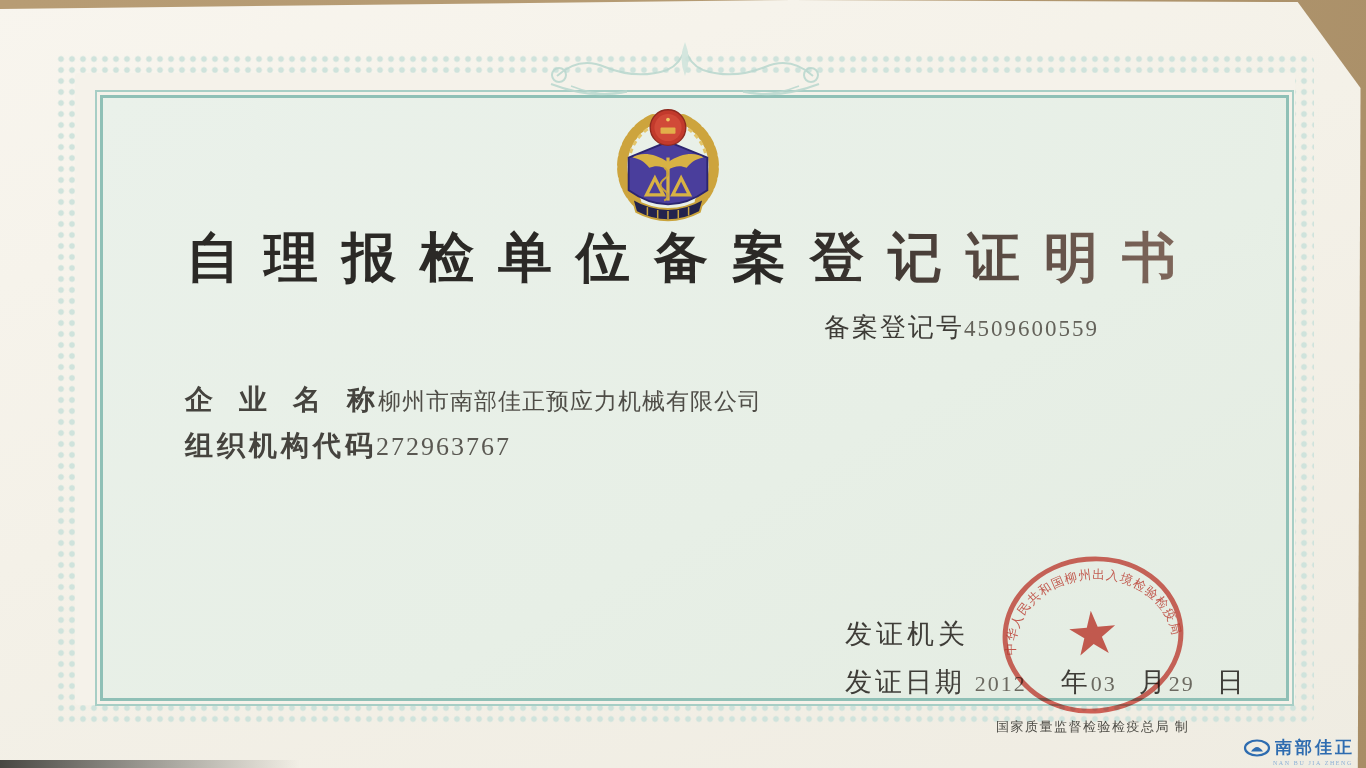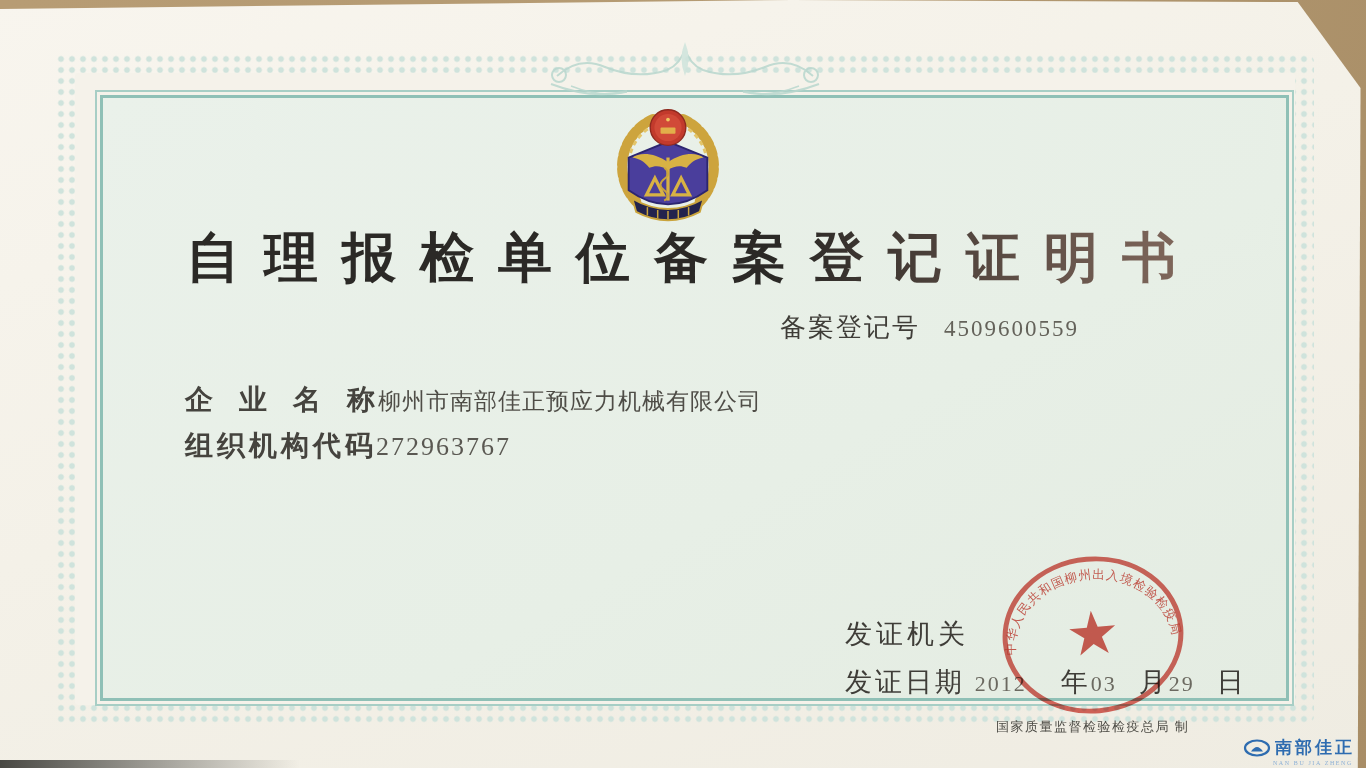--- a/index.html
+++ b/index.html
@@ -32,22 +32,22 @@
   .emblem{position:absolute;left:593px;top:106px;z-index:4;}
   .title{
     position:absolute;left:107px;right:75px;top:226px;z-index:4;
     text-align:center;transform:translateX(-6px);
     font-size:54px;font-weight:900;letter-spacing:24px;line-height:1.15;
     font-family:"Liberation Sans", sans-serif;
     background:linear-gradient(90deg,#2b2926 0%,#2b2926 58%,#5a4b43 76%,#81685c 92%,#7a655a 100%);
     -webkit-background-clip:text;background-clip:text;color:transparent;
   }
   .regline{position:absolute;left:780px;top:310px;z-index:4;color:#3f3d38;}
-  .regline .lbl{font-size:26px;letter-spacing:2px;}
-  .regline .num{font-size:23px;color:#64625a;letter-spacing:2px;margin-left:24px;}
+  .regline .lbl{font-size:26px;letter-spacing:2px;margin-left:44px;}
+  .regline .num{font-size:23px;color:#64625a;letter-spacing:2px;}
   .fields{position:absolute;left:185px;top:360px;z-index:4;margin-top:20px;}
   .frow{height:46px;line-height:40px;white-space:nowrap;}
   .flabel{font-size:28px;color:#45433e;font-weight:600;}
   .ls-big{letter-spacing:26px;margin-right:-23px;}
   .ls-mid{letter-spacing:12px;margin-right:-9px;}
   .ls-sm{letter-spacing:4px;margin-right:-1px;}
   .fvalue{font-size:23px;color:#4f4d47;letter-spacing:1px;}
   .fvalue.digits{font-size:26px;color:#5a5852;letter-spacing:2px;}
   .issuer{position:absolute;left:845px;top:600px;z-index:4;color:#3f3d38;margin-top:16px;}
   .issuer .line1{font-size:27px;letter-spacing:4px;}

